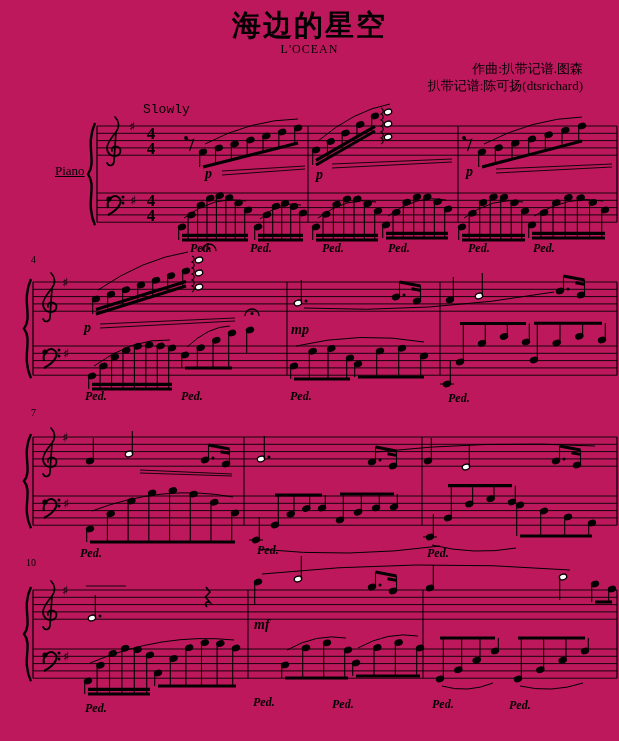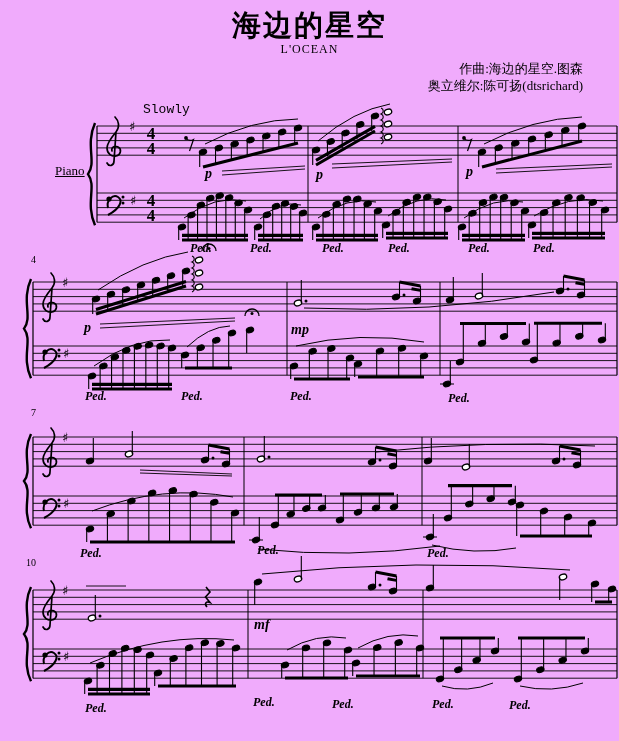--- a/index.html
+++ b/index.html
@@ -1,16 +1,16 @@
 <!DOCTYPE html>
 <html><head>
 <meta charset="utf-8">
 <style>
   html,body{margin:0;padding:0;background:#fff;}
-  .page{position:relative;width:619px;height:741px;background:#f0abfc;color:#000;
+  .page{position:relative;width:619px;height:741px;background:#be185d;color:#000;
         font-family:"Liberation Serif",serif;overflow:hidden;}
   .title{position:absolute;top:6px;left:0;width:100%;text-align:center;
          font-size:29px;font-weight:bold;letter-spacing:2px;}
   .subtitle{position:absolute;top:42px;left:0;width:100%;text-align:center;
          font-size:12px;letter-spacing:1px;}
   .credits{position:absolute;top:60px;right:36px;text-align:right;
          font-size:13px;line-height:17px;}
   .tempo{position:absolute;left:143px;top:102px;font-size:13px;font-family:Liberation Mono, monospace;}
   .instrument{position:absolute;left:55px;top:163px;font-size:13px;text-decoration:underline;}
   svg{position:absolute;left:0;top:0;}
@@ -21,22 +21,22 @@
   .tsig{font:bold 17px "Liberation Serif",serif;}
   .ksig{font:13px "DejaVu Sans",sans-serif;}
 </style>
 </head>
 <body>
 
 <div class="page">
   <div class="title">海边的星空</div>
   <div class="subtitle">L'OCEAN</div>
   <div class="credits">
-    <div>作曲:海边的星空.图森</div>
-    <div>奥立维尔:陈可扬(dtsrichard)</div>
+    <div>作曲:扒带记谱.图森</div>
+    <div>扒带记谱:陈可扬(dtsrichard)</div>
   </div>
   <div class="tempo">Slowly</div>
   <div class="instrument">Piano</div>
   <svg id="score-svg" width="619" height="741" viewBox="0 0 619 741">
       <g>
         <line x1="97" y1="126" x2="617" y2="126" stroke="#000000" stroke-width="0.9"></line>
         <line x1="97" y1="193" x2="617" y2="193" stroke="#000000" stroke-width="0.9"></line>
         <line x1="97" y1="133.3" x2="617" y2="133.3" stroke="#000000" stroke-width="0.9"></line>
         <line x1="97" y1="200.3" x2="617" y2="200.3" stroke="#000000" stroke-width="0.9"></line>
         <line x1="97" y1="140.6" x2="617" y2="140.6" stroke="#000000" stroke-width="0.9"></line>

